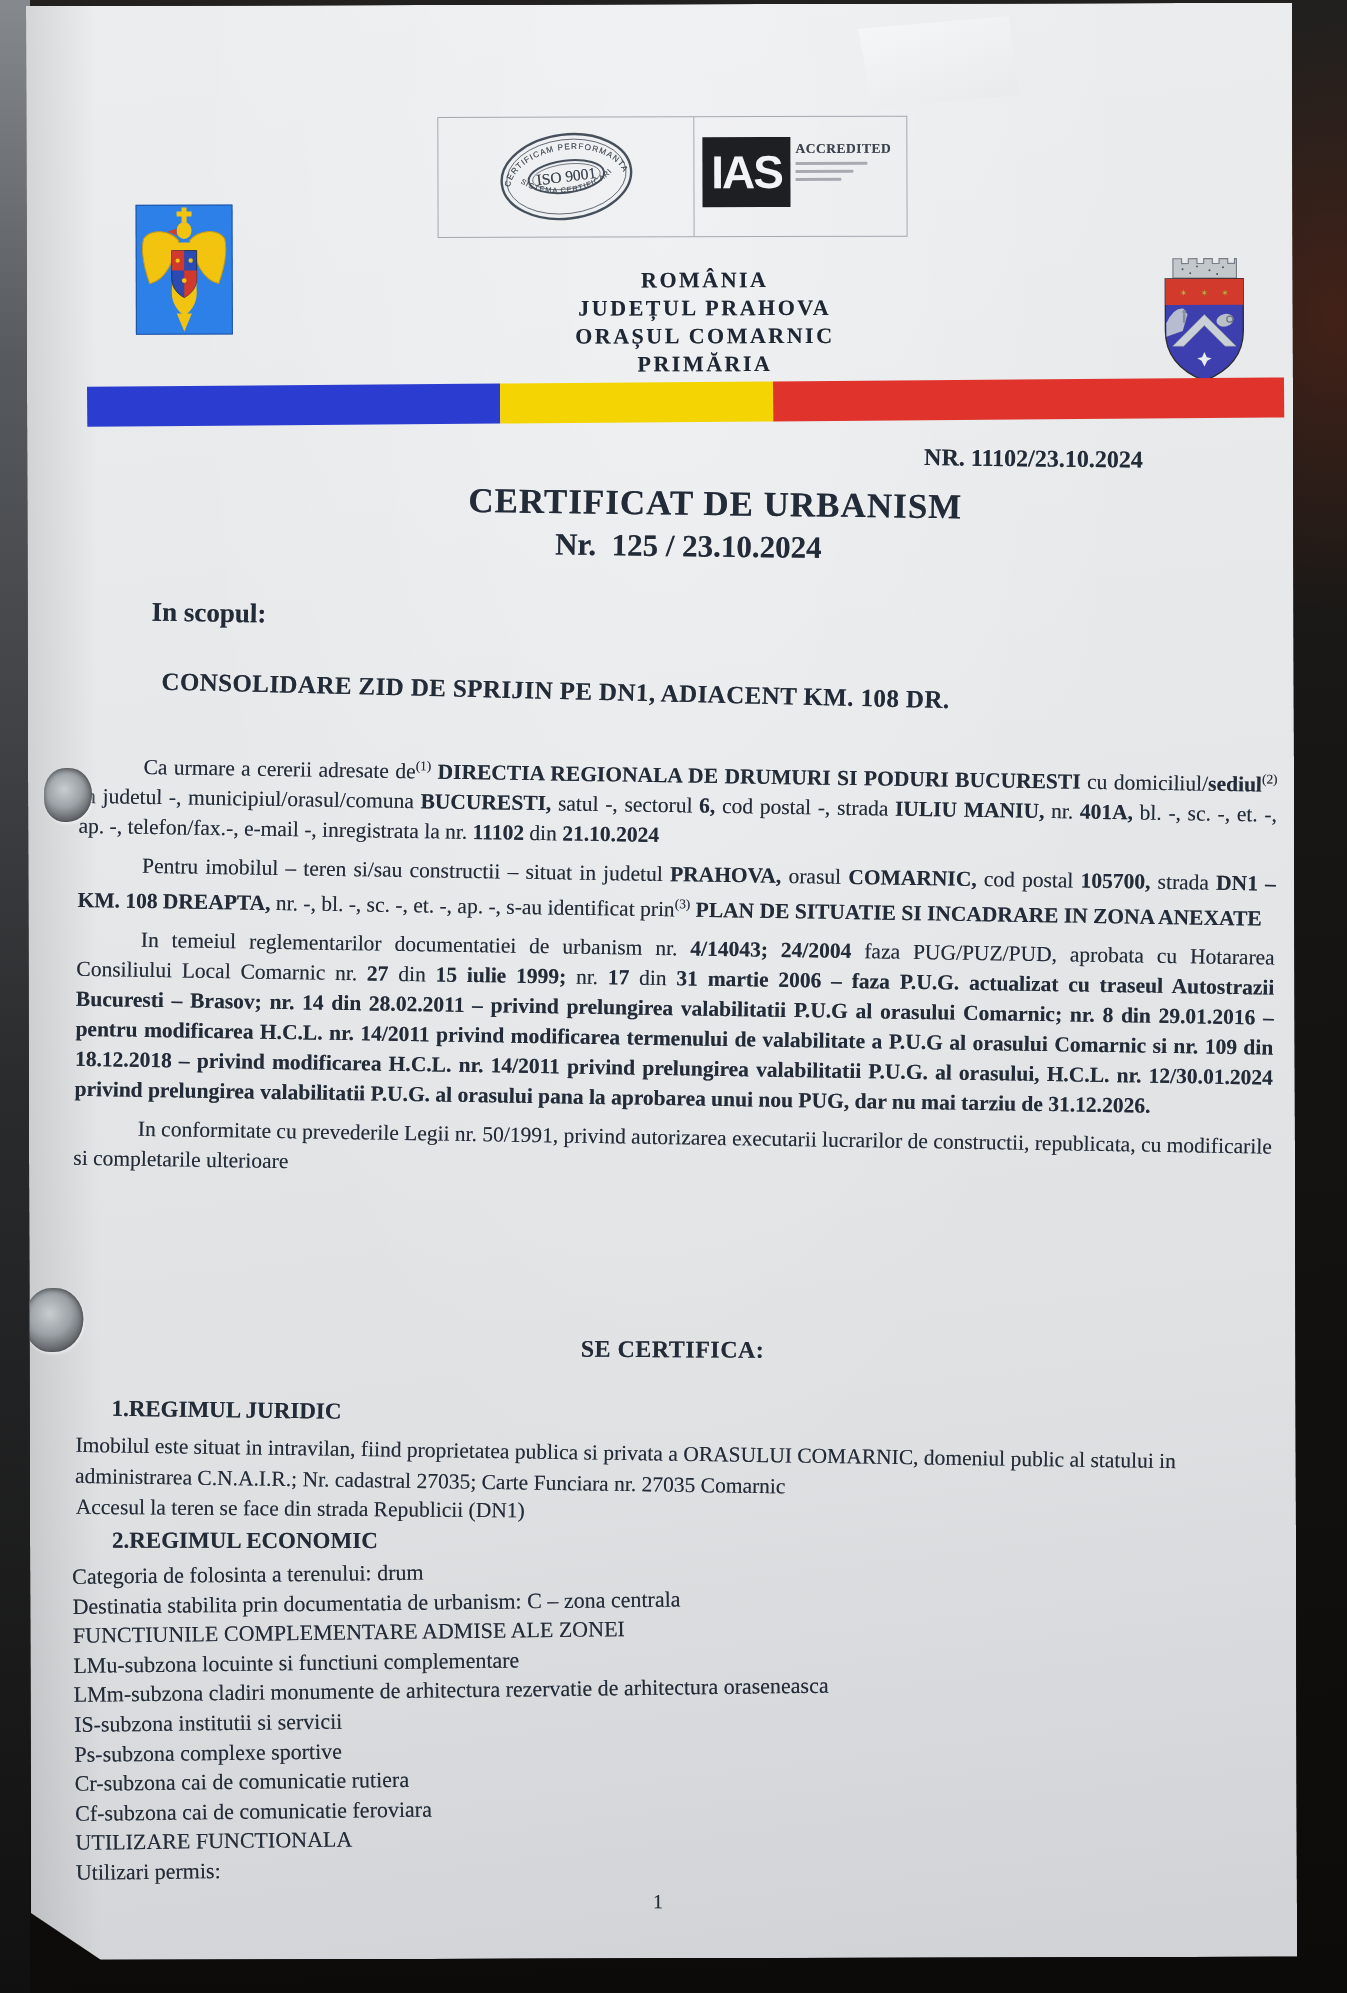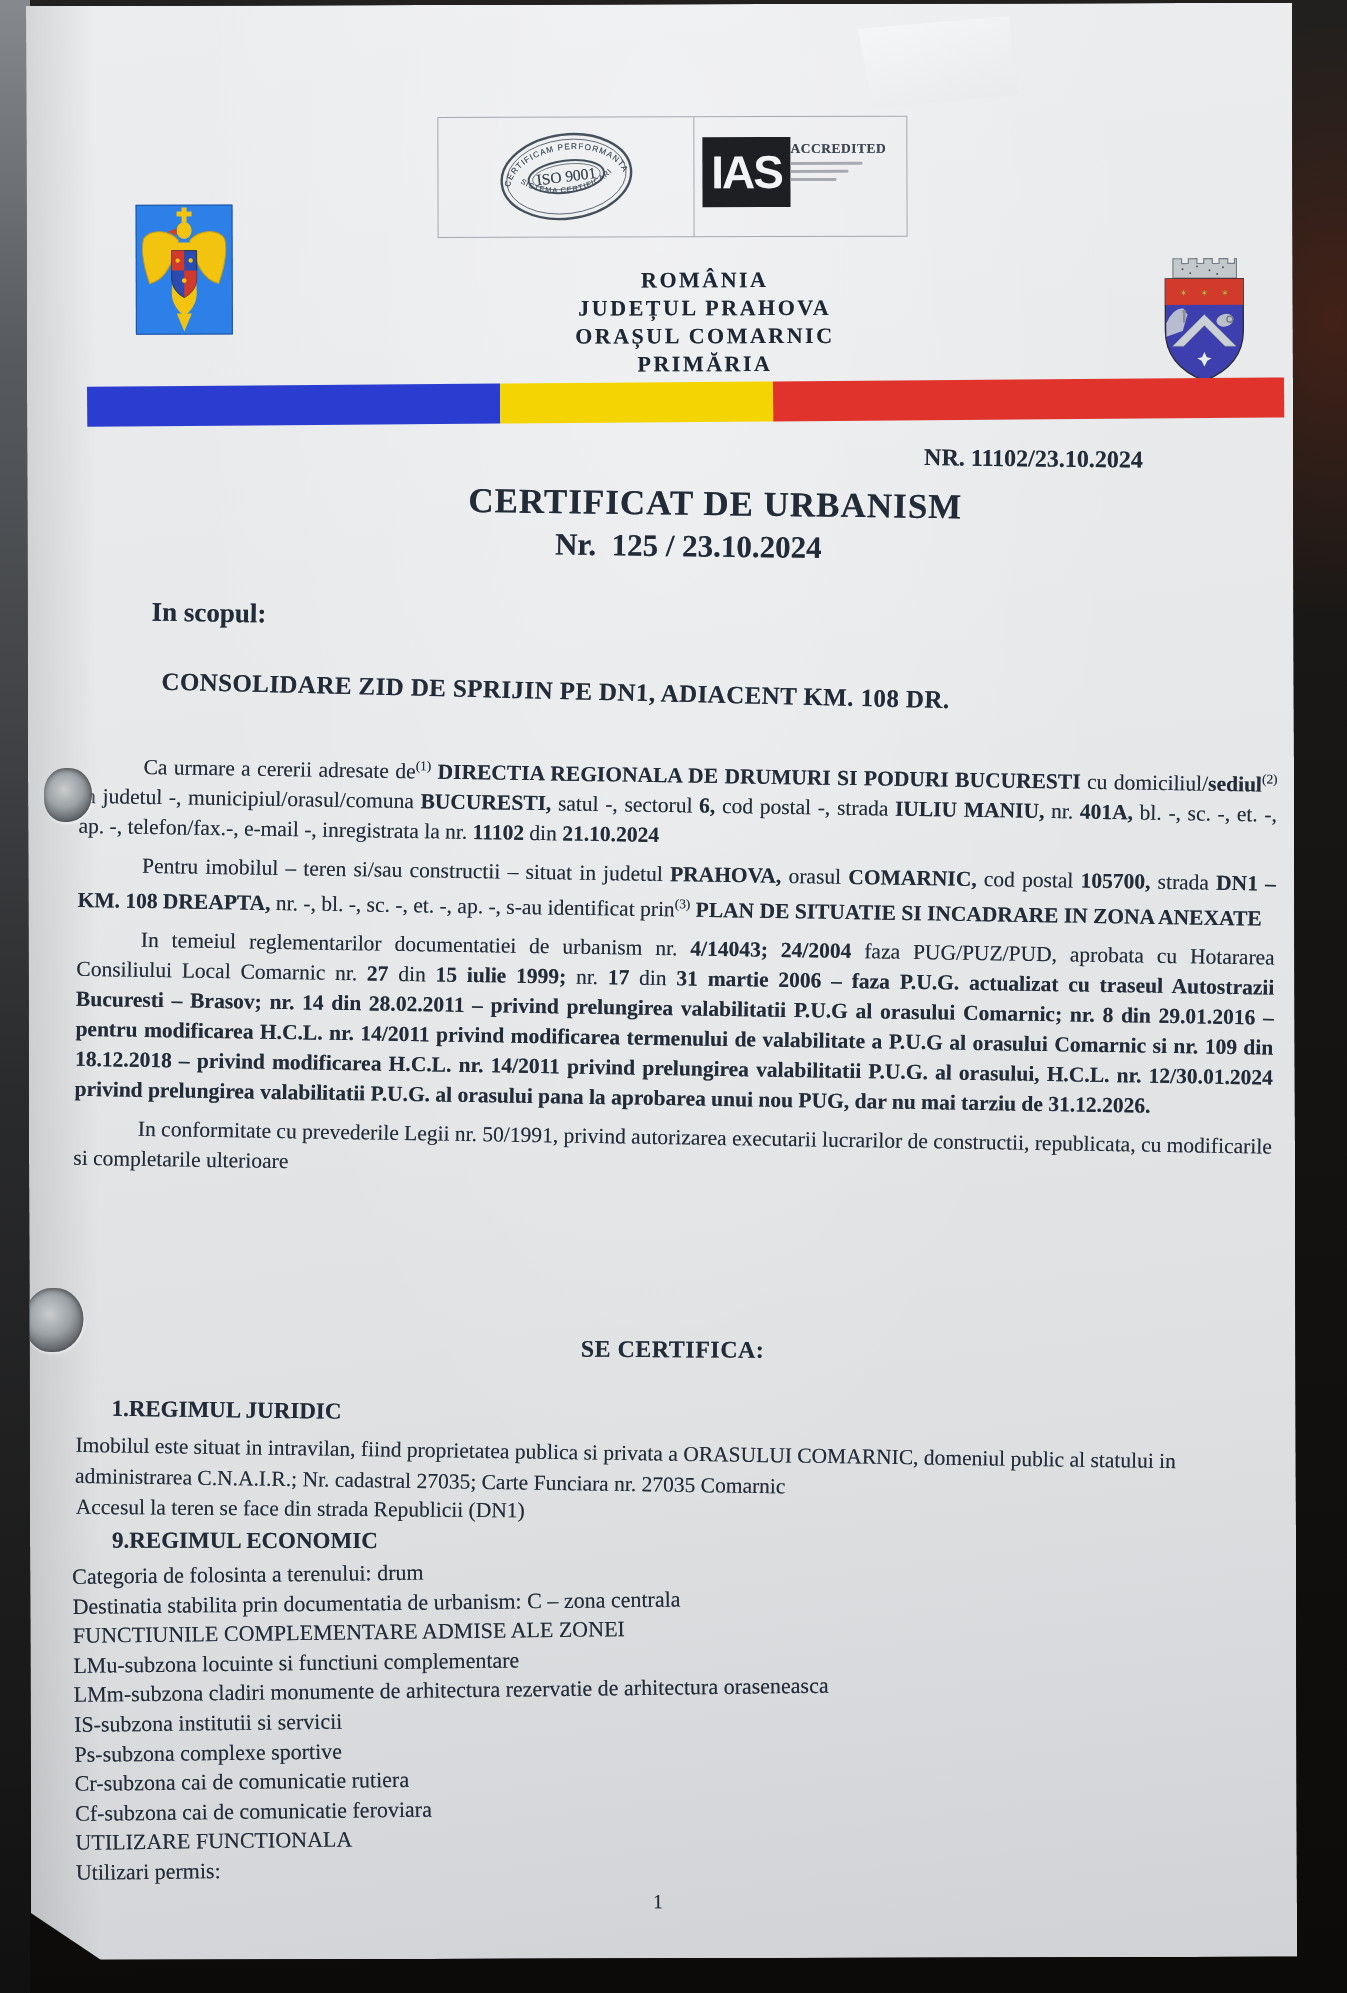--- a/index.html
+++ b/index.html
@@ -28,21 +28,21 @@
     color:#222b38;text-shadow:0 0 .4px rgba(35,42,55,.5);}
   .paper::before{content:"";position:absolute;inset:0;pointer-events:none;
     background:linear-gradient(90deg,rgba(0,0,0,.10),rgba(0,0,0,0) 70px),
                radial-gradient(ellipse at 50% 12%,rgba(255,255,255,.28),transparent 55%);}
   
   .logo-row{position:absolute;top:112px;left:411px;width:468px;height:119px;
     display:flex;border:1px solid rgba(105,112,122,.55);}
   .cell{height:100%;box-sizing:border-box;}
   .cell-iso{width:256px;border-right:1px solid rgba(105,112,122,.55);
     display:flex;align-items:center;justify-content:center;}
-  .cell-ias{flex:1;display:flex;align-items:flex-start;padding:20px 0 0 8px;}
+  .cell-ias{flex:1;display:flex;align-items:flex-start;padding:20px 0 0 8px;gap:5px;}
   .iso-svg{transform:rotate(-7deg);}
   .ias-box{width:88px;height:70px;background:#1d1f22;color:#f2f3f4;
     display:flex;align-items:center;justify-content:center;
     font-family:"Liberation Sans","DejaVu Sans",sans-serif;
     font-weight:bold;font-size:46px;letter-spacing:-2px;}
   .ias-right{padding-top:4px;}
   .ias-accredited{font-family:Liberation Serif, serif;font-weight:bold;
     font-size:13.5px;letter-spacing:.5px;color:#3c4450;}
   .blur-line{width:72px;height:3px;background:#a7abb1;margin-top:5px;border-radius:1px;}
   .blur-line.w2{width:58px;} .blur-line.w3{width:46px;}
@@ -210,21 +210,21 @@
       <p><span>In temeiul reglementarilor documentatiei de urbanism nr. </span><span class="b">4/14043; 24/2004</span><span> faza PUG/PUZ/PUD, aprobata cu Hotararea Consiliului Local Comarnic nr. </span><span class="b">27</span><span> din </span><span class="b">15 iulie 1999;</span><span> nr. </span><span class="b">17</span><span> din </span><span class="b">31 martie 2006 – faza P.U.G. actualizat cu traseul Autostrazii Bucuresti – Brasov; nr. 14 din 28.02.2011 – privind prelungirea valabilitatii P.U.G al orasului Comarnic; nr. 8 din 29.01.2016 – pentru modificarea H.C.L. nr. 14/2011 privind modificarea termenului de valabilitate a P.U.G al orasului Comarnic si nr. 109 din 18.12.2018 – privind modificarea H.C.L. nr. 14/2011 privind prelungirea valabilitatii P.U.G. al orasului, H.C.L. nr. 12/30.01.2024 privind prelungirea valabilitatii P.U.G. al orasului pana la aprobarea unui nou PUG, dar nu mai tarziu de 31.12.2026.</span></p>
       <p><span>In conformitate cu prevederile Legii nr. 50/1991, privind autorizarea executarii lucrarilor de constructii, republicata, cu modificarile si completarile ulterioare</span></p>
     </div>
 
     <div class="certify">SE CERTIFICA:</div>
 
     <div class="sec-heading h-juridic">1.REGIMUL JURIDIC</div>
     <div class="juridic-body">Imobilul este situat in intravilan, fiind proprietatea publica si privata a ORASULUI COMARNIC, domeniul public al statului in administrarea C.N.A.I.R.; Nr. cadastral 27035; Carte Funciara nr. 27035 Comarnic</div>
     <div class="juridic-access">Accesul la teren se face din strada Republicii (DN1)</div>
 
-    <div class="sec-heading h-economic">9.REGIMUL ECONOMIC</div>
+    <div class="sec-heading h-economic">2.REGIMUL ECONOMIC</div>
     <div class="econ-list">
         <div>Categoria de folosinta a terenului: drum</div>
         <div>Destinatia stabilita prin documentatia de urbanism: C – zona centrala</div>
         <div>FUNCTIUNILE COMPLEMENTARE ADMISE ALE ZONEI</div>
         <div>LMu-subzona locuinte si functiuni complementare</div>
         <div>LMm-subzona cladiri monumente de arhitectura rezervatie de arhitectura oraseneasca</div>
         <div>IS-subzona institutii si servicii</div>
         <div>Ps-subzona complexe sportive</div>
         <div>Cr-subzona cai de comunicatie rutiera</div>
         <div>Cf-subzona cai de comunicatie feroviara</div>

